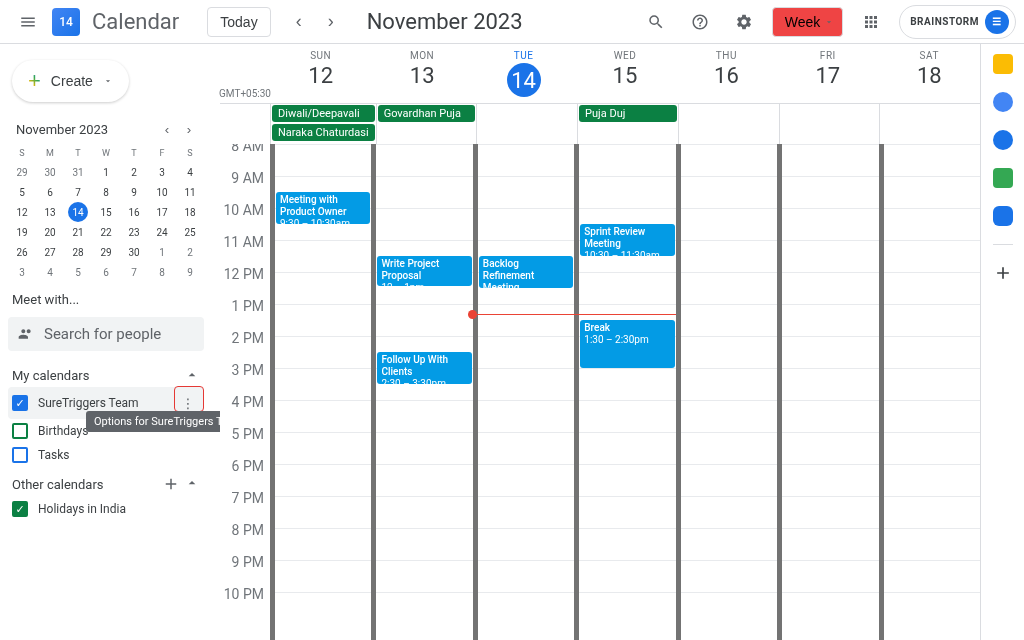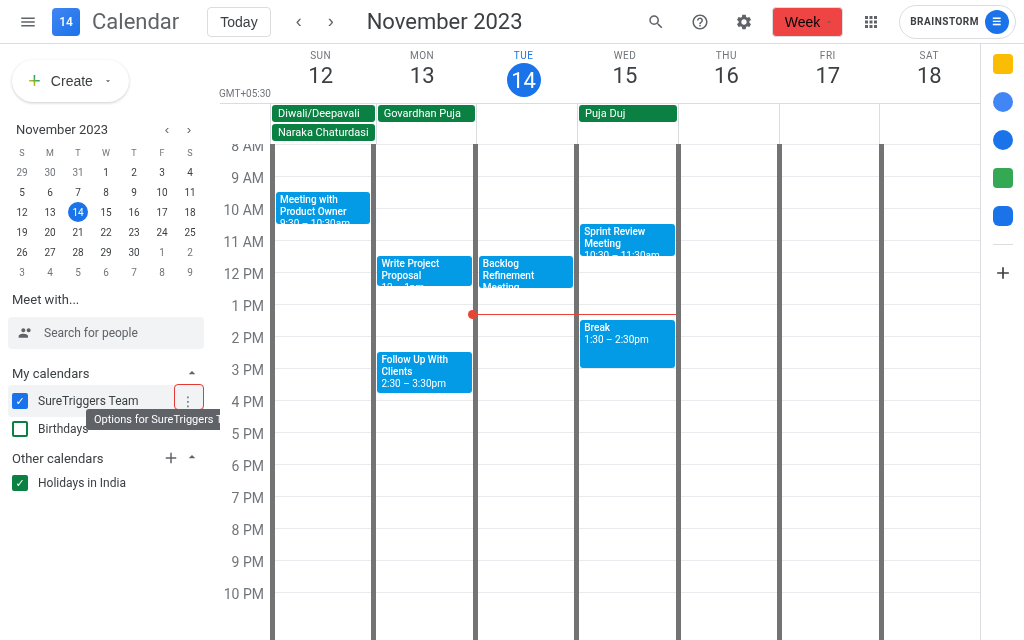--- a/index.html
+++ b/index.html
@@ -29,21 +29,21 @@
 .mini-nav { display: flex; }
 .mini-nav button { width: 22px; height: 22px; border: none; background: none; cursor: pointer; color: #5f6368; border-radius: 50%; }
 .mini-grid { display: grid; grid-template-columns: repeat(7, 1fr); text-align: center; }
 .mini-dow { color: #70757a; font-size: 9px; padding: 4px 0; }
 .mini-day { padding: 0; color: #3c4043; cursor: pointer; font-size: 10px; }
 .mini-day span { display: inline-flex; width: 20px; height: 20px; align-items: center; justify-content: center; border-radius: 50%; text-align: center; }
 .mini-day.other span { color: #70757a; }
 .mini-day.today span { background: #1a73e8; color: white; }
 
 .section-title { font-size: 13px; color: #3c4043; padding: 10px 4px 6px; }
-.search-people { background: #f1f3f4; border-radius: 4px; padding: 8px 10px; display: flex; align-items: center; gap: 10px; margin: 4px 0 8px; color: #5f6368; font-size: 12px; }
+.search-people { background: #f1f3f4; border-radius: 4px; padding: 8px 10px; display: flex; align-items: center; gap: 10px; margin: 4px 0 8px; color: #5f6368; font-size: 15px; }
 .cal-section-head { display: flex; align-items: center; justify-content: space-between; padding: 8px 4px 4px; font-size: 13px; }
 .cal-item { display: flex; align-items: center; gap: 10px; padding: 4px; font-size: 12px; position: relative; border-radius: 4px; }
 .cal-item.hover { background: #f1f3f4; }
 .checkbox { width: 16px; height: 16px; border: 2px solid; border-radius: 2px; display: flex; align-items: center; justify-content: center; color: white; font-size: 11px; flex-shrink: 0; }
 .dots-btn { width: 24px; height: 24px; border: none; background: none; border-radius: 50%; display: flex; align-items: center; justify-content: center; cursor: pointer; color: #5f6368; margin-left: auto; }
 .highlight-box { position: absolute; right: 0px; top: -1px; width: 30px; height: 26px; border: 1.5px solid #e53935; border-radius: 4px; pointer-events: none; }
 .tooltip { position: absolute; left: 78px; top: 24px; background: #5f6368; color: white; font-size: 11px; padding: 4px 8px; border-radius: 3px; white-space: nowrap; z-index: 10; }
 
 .grid-area { flex: 1; display: flex; flex-direction: column; position: relative; }
 .day-headers { display: flex; border-bottom: 1px solid #dadce0; }
@@ -217,20 +217,24 @@
           <div class="checkbox" style="border-color: rgb(26, 115, 232); background: rgb(26, 115, 232);">✓</div>
           <span>SureTriggers Team</span>
           <button class="dots-btn">⋮</button>
           <div class="highlight-box"></div>
           <div class="tooltip">Options for SureTriggers Team</div>
         </div>
         <div class="cal-item">
           <div class="checkbox" style="border-color: rgb(11, 128, 67);"></div>
           <span>Birthdays</span>
         </div>
+        <div class="cal-item">
+          <div class="checkbox" style="border-color: rgb(26, 115, 232);"></div>
+          <span>Tasks</span>
+        </div>
       </div>
 
     <div class="cal-section-head">
       <span>Other calendars</span>
       <div style="display:flex;gap:4px">
         <svg width="18" height="18" viewBox="0 0 24 24" style="cursor:pointer">
             <path fill="#5f6368" d="M19 13h-6v6h-2v-6H5v-2h6V5h2v6h6v2z"></path>
           </svg>
         <svg width="16" height="16" viewBox="0 0 24 24" style="cursor:pointer">
             <path fill="#5f6368" d="M7 14l5-5 5 5z"></path>
@@ -344,21 +348,21 @@
             <div class="hour-line"></div>
             <div class="hour-line"></div>
             <div class="hour-line"></div>
             <div class="hour-line"></div>
             <div class="hour-line"></div>
             <div class="hour-line"></div>
             <div class="event" style="top: 112px; height: 30px;">
               <div class="event-title">Write Project Proposal</div>
               <div>12 – 1pm</div>
             </div>
-            <div class="event" style="top: 208px; height: 41px;">
+            <div class="event" style="top: 208px; height: 32px;">
               <div class="event-title">Follow Up With Clients</div>
               <div>2:30 – 3:30pm</div>
             </div>
           </div>
           <div class="day-col">
             <div class="hour-line"></div>
             <div class="hour-line"></div>
             <div class="hour-line"></div>
             <div class="hour-line"></div>
             <div class="hour-line"></div>

